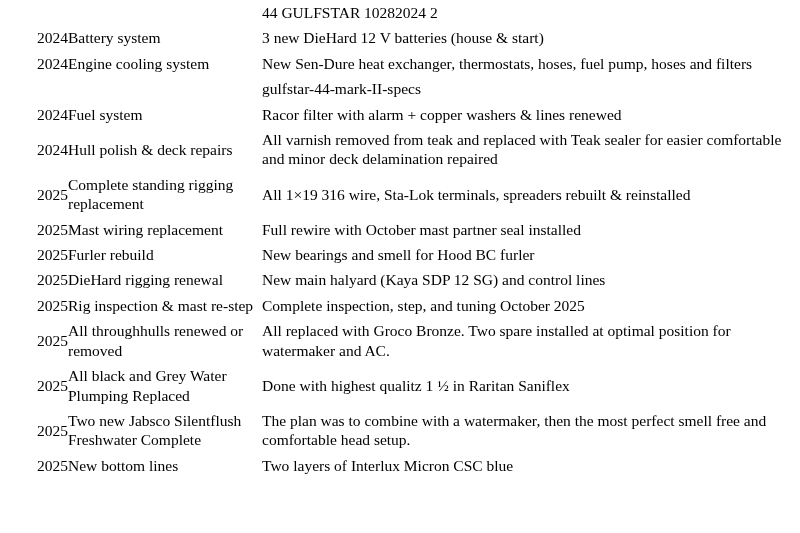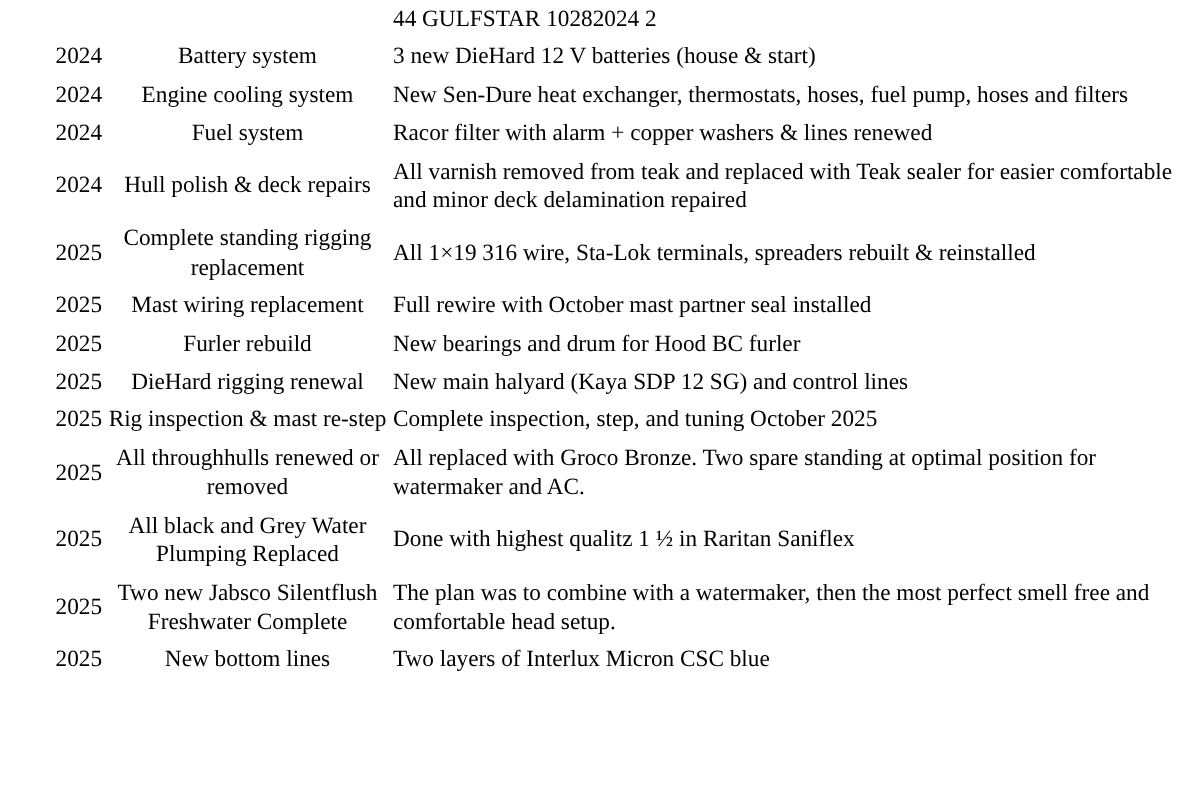--- a/index.html
+++ b/index.html
@@ -43,21 +43,21 @@
     line-height: 19.4px;
     color: #000;
   }
   td.year {
     text-align: right;
     padding-right: 7px;
     white-space: nowrap;
     font-size: 15.5px;
   }
   td.item {
-    text-align: center;
+    text-align: left;
     padding-right: 2px;
   }
   td.notes {
     text-align: left;
     padding-left: 4px;
     padding-right: 8px;
   }
   tr.headrow td.notes {
     vertical-align: bottom;
   }
@@ -115,20 +115,31 @@
             <span class="cell">2024</span>
           </td>
         <td class="item">
             <span class="cell">Engine cooling system</span>
           </td>
         <td class="notes">
             <span class="cell">New Sen-Dure heat exchanger, thermostats, hoses, fuel pump, hoses and filters</span>
           </td>
       </tr>
 
+      <tr class="r">
+        <td class="year">
+            <span class="cell"></span>
+          </td>
+        <td class="item">
+            <span class="cell"></span>
+          </td>
+        <td class="notes">
+            <span class="cell">gulfstar-44-mark-II-specs</span>
+          </td>
+      </tr>
 
       <tr class="r">
         <td class="year">
             <span class="cell">2024</span>
           </td>
         <td class="item">
             <span class="cell">Fuel system</span>
           </td>
         <td class="notes">
             <span class="cell">Racor filter with alarm + copper washers &amp; lines renewed</span>
@@ -172,21 +183,21 @@
       </tr>
 
       <tr class="r">
         <td class="year">
             <span class="cell">2025</span>
           </td>
         <td class="item">
             <span class="cell">Furler rebuild</span>
           </td>
         <td class="notes">
-            <span class="cell">New bearings and drum for Hood BC furler</span>
+            <span class="cell">New bearings and smell for Hood BC furler</span>
           </td>
       </tr>
 
       <tr class="r">
         <td class="year">
             <span class="cell">2025</span>
           </td>
         <td class="item">
             <span class="cell">DieHard rigging renewal</span>
           </td>
@@ -208,21 +219,21 @@
       </tr>
 
       <tr class="r">
         <td class="year">
             <span class="cell">2025</span>
           </td>
         <td class="item">
             <span class="cell">All throughhulls renewed or removed</span>
           </td>
         <td class="notes">
-            <span class="cell">All replaced with Groco Bronze. Two spare standing at optimal position for watermaker and AC.</span>
+            <span class="cell">All replaced with Groco Bronze. Two spare installed at optimal position for watermaker and AC.</span>
           </td>
       </tr>
 
       <tr class="r">
         <td class="year">
             <span class="cell">2025</span>
           </td>
         <td class="item">
             <span class="cell">All black and Grey Water Plumping Replaced</span>
           </td>

